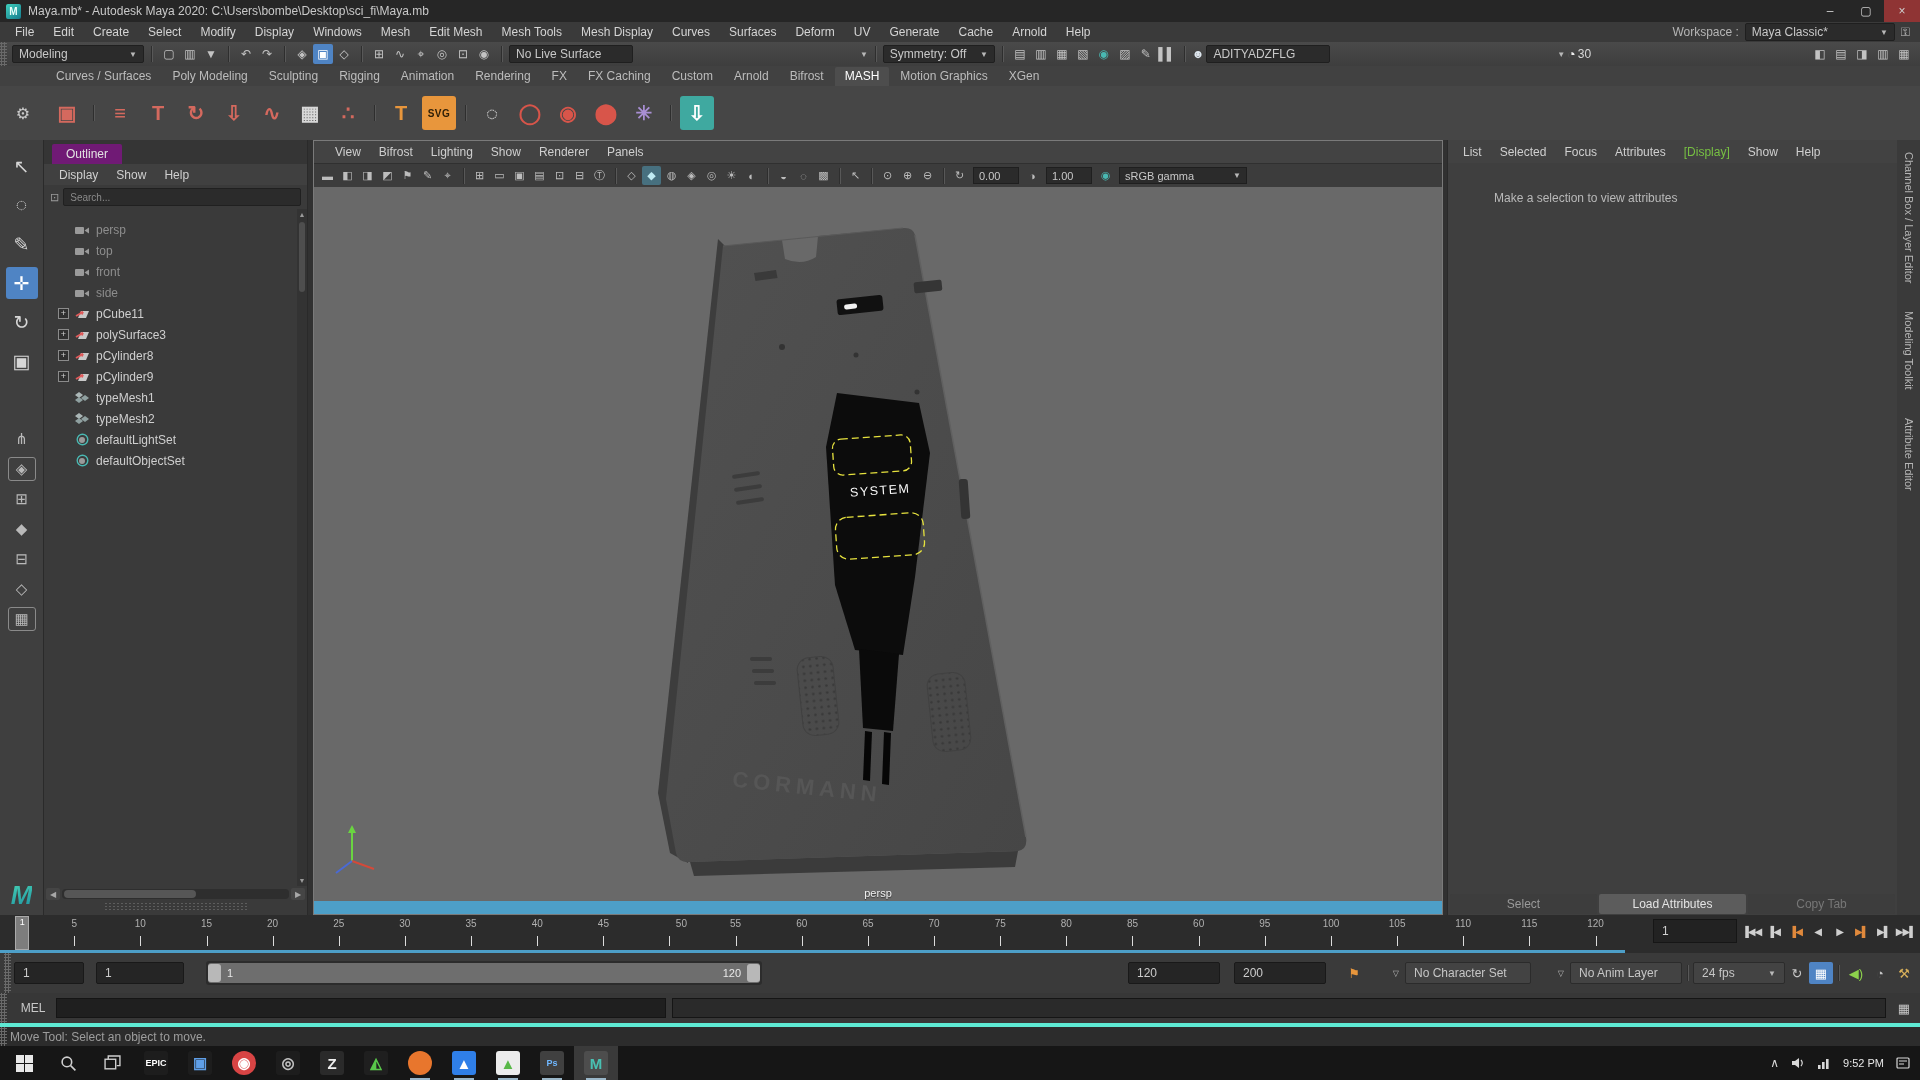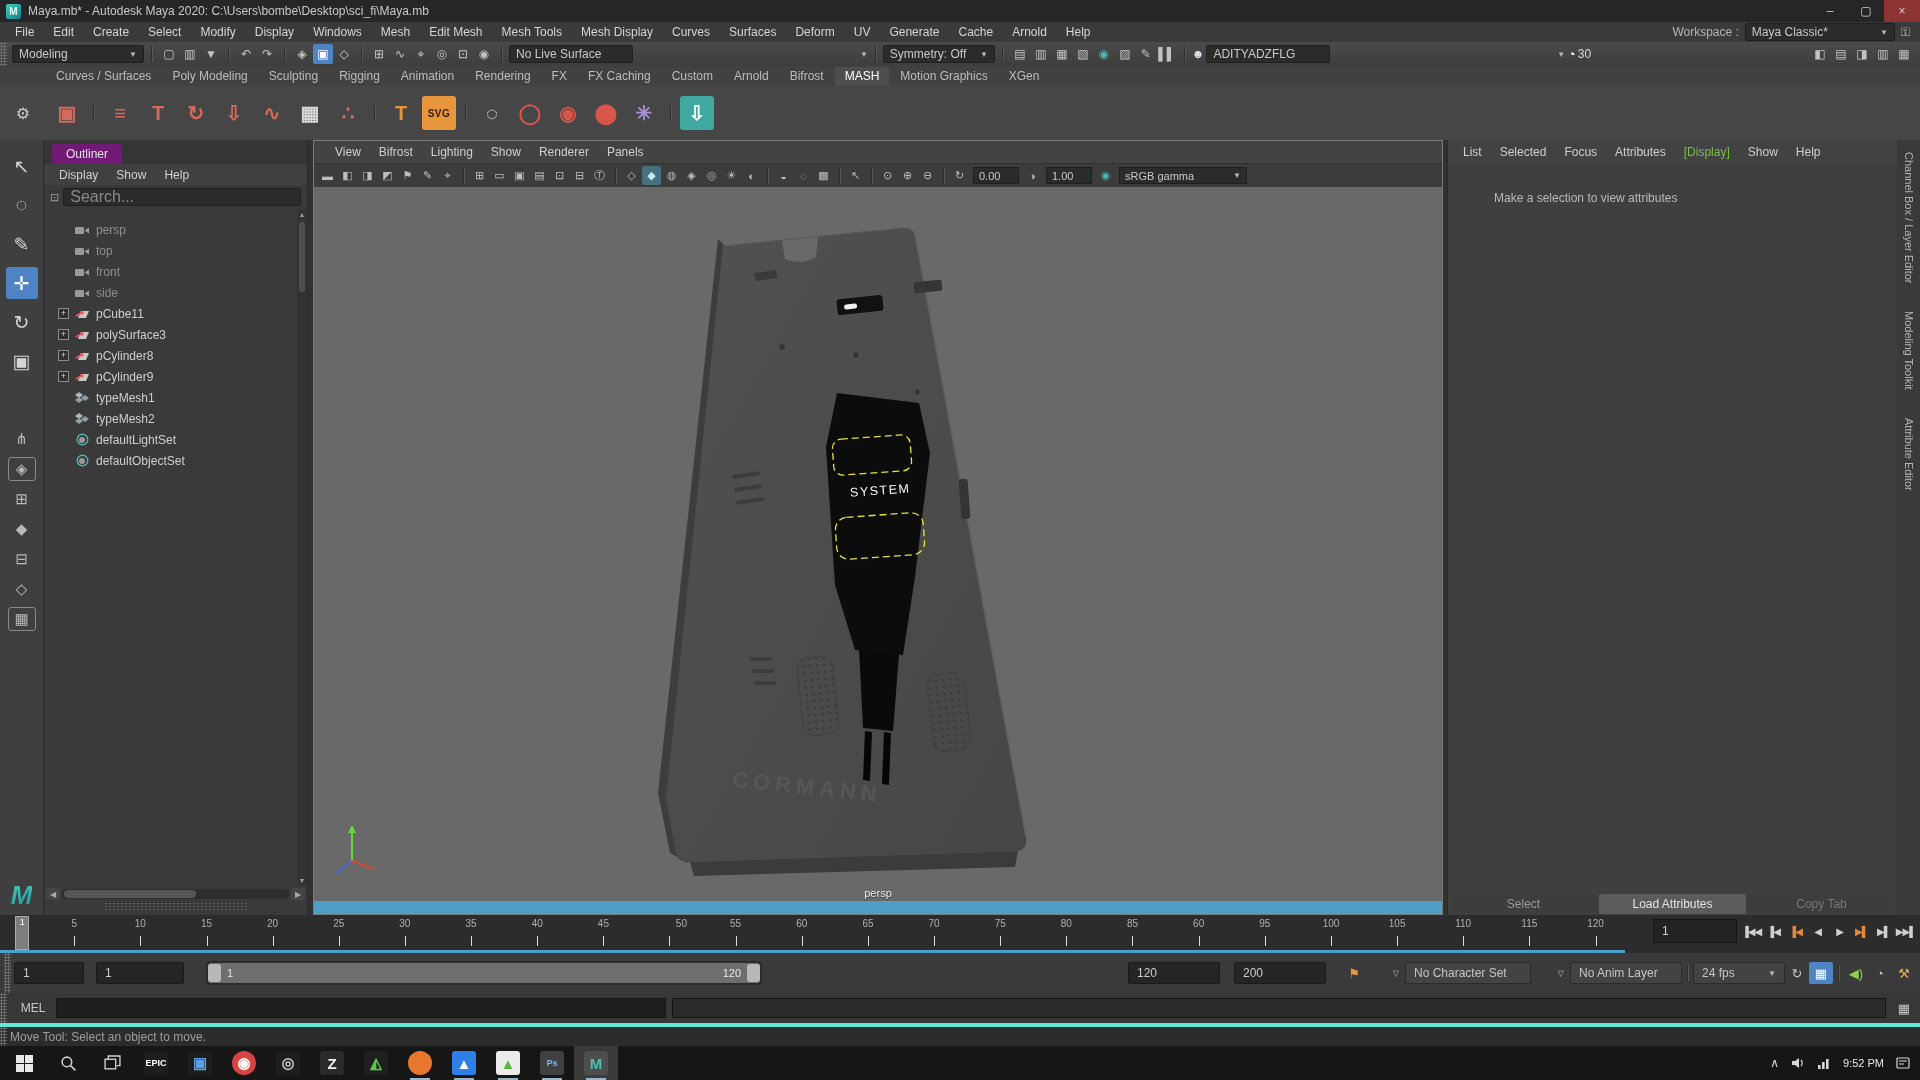--- a/index.html
+++ b/index.html
@@ -42,21 +42,21 @@
   .tool.sm.active{background:transparent;border:1px solid #8a8a8a}
   #toolspacer{height:36px}
   #mayabadge{margin-top:auto;margin-bottom:4px;font-size:26px;font-weight:bold;font-style:italic;background:linear-gradient(160deg,#49d6b5,#1b8ca0);-webkit-background-clip:text;background-clip:text;color:transparent}
   
   #outliner{position:absolute;left:44px;top:0;width:264px;height:100%;background:#3a3a3a;display:flex;flex-direction:column;border-right:1px solid #2a2a2a}
   #otabrow{height:24px;background:#353535;display:flex;align-items:flex-end;padding-left:8px}
   #otab{background:#701a75;color:#e2e2e2;padding:3px 14px;border-radius:2px 2px 0 0}
   #omenus{height:21px;display:flex;align-items:center;background:#404040;padding-left:6px}
   .pmenu{padding: 0 9px;color:#cfcfcf;white-space:nowrap}
   #osearchrow{height:24px;display:flex;align-items:center;gap:4px;padding:2px 6px;background:#3a3a3a}
-  #osearch{flex:1;height:18px;background:#2b2b2b;border:1px solid #202020;color:#cfcfcf;padding:0 6px;font-family:inherit;font-size:16px;border-radius:2px}
+  #osearch{flex:1;height:18px;background:#2b2b2b;border:1px solid #202020;color:#cfcfcf;padding:0 6px;font-family:inherit;font-size:10px;border-radius:2px}
   #osearch::placeholder{color:#8a8a8a}
   #otreewrap{flex:1;display:flex;overflow:hidden}
   #otree{flex:1;padding-top:10px}
   .orow{height:21px;display:flex;align-items:center;padding-left:14px;color:#cfcfcf}
   .orow.dim .olbl{color:#8d8d8d}
   .exp{width:11px;height:11px;border:1px solid #8b8b8b;color:#cfcfcf;font-size:9px;line-height:9px;text-align:center;margin-right:4px;background:#2f2f2f}
   .exp.none{border:none;background:transparent}
   .oicn{width:18px;display:flex;justify-content:center;margin-right:5px}
   #oscroll{width:10px;background:#333333;display:flex;flex-direction:column;align-items:center;padding:2px 0}
   #oscroll .thumb{width:6px;height:70px;background:#4e4e4e;border-radius:3px;margin-top:4px}

